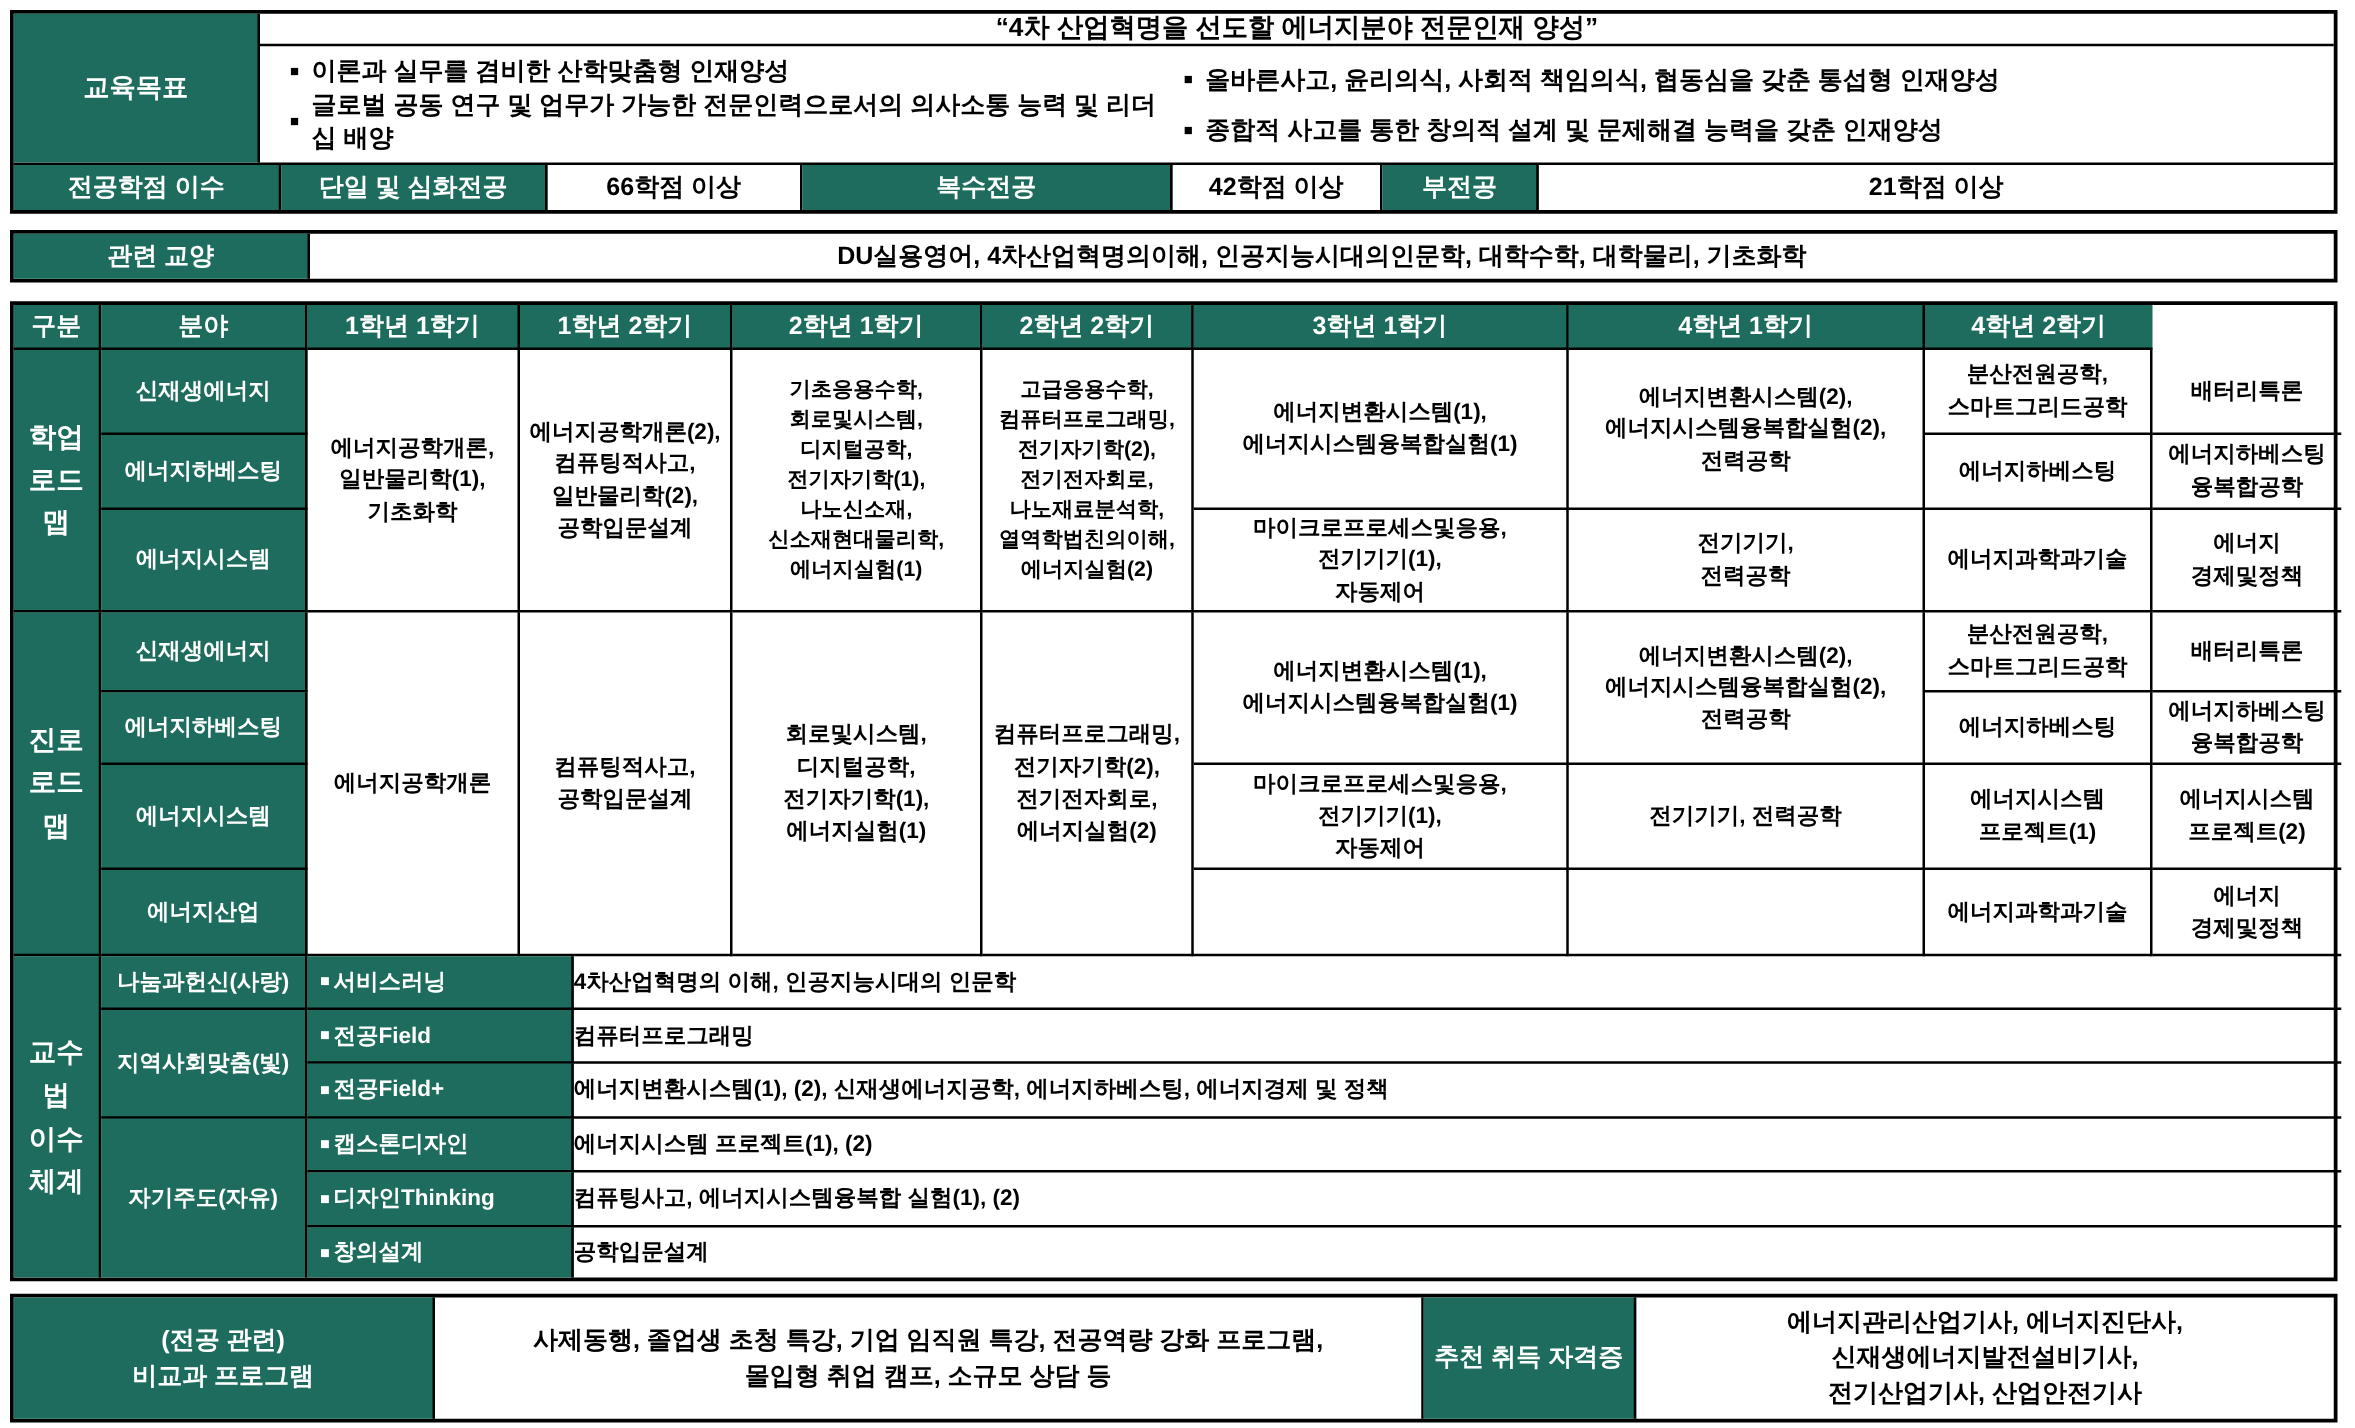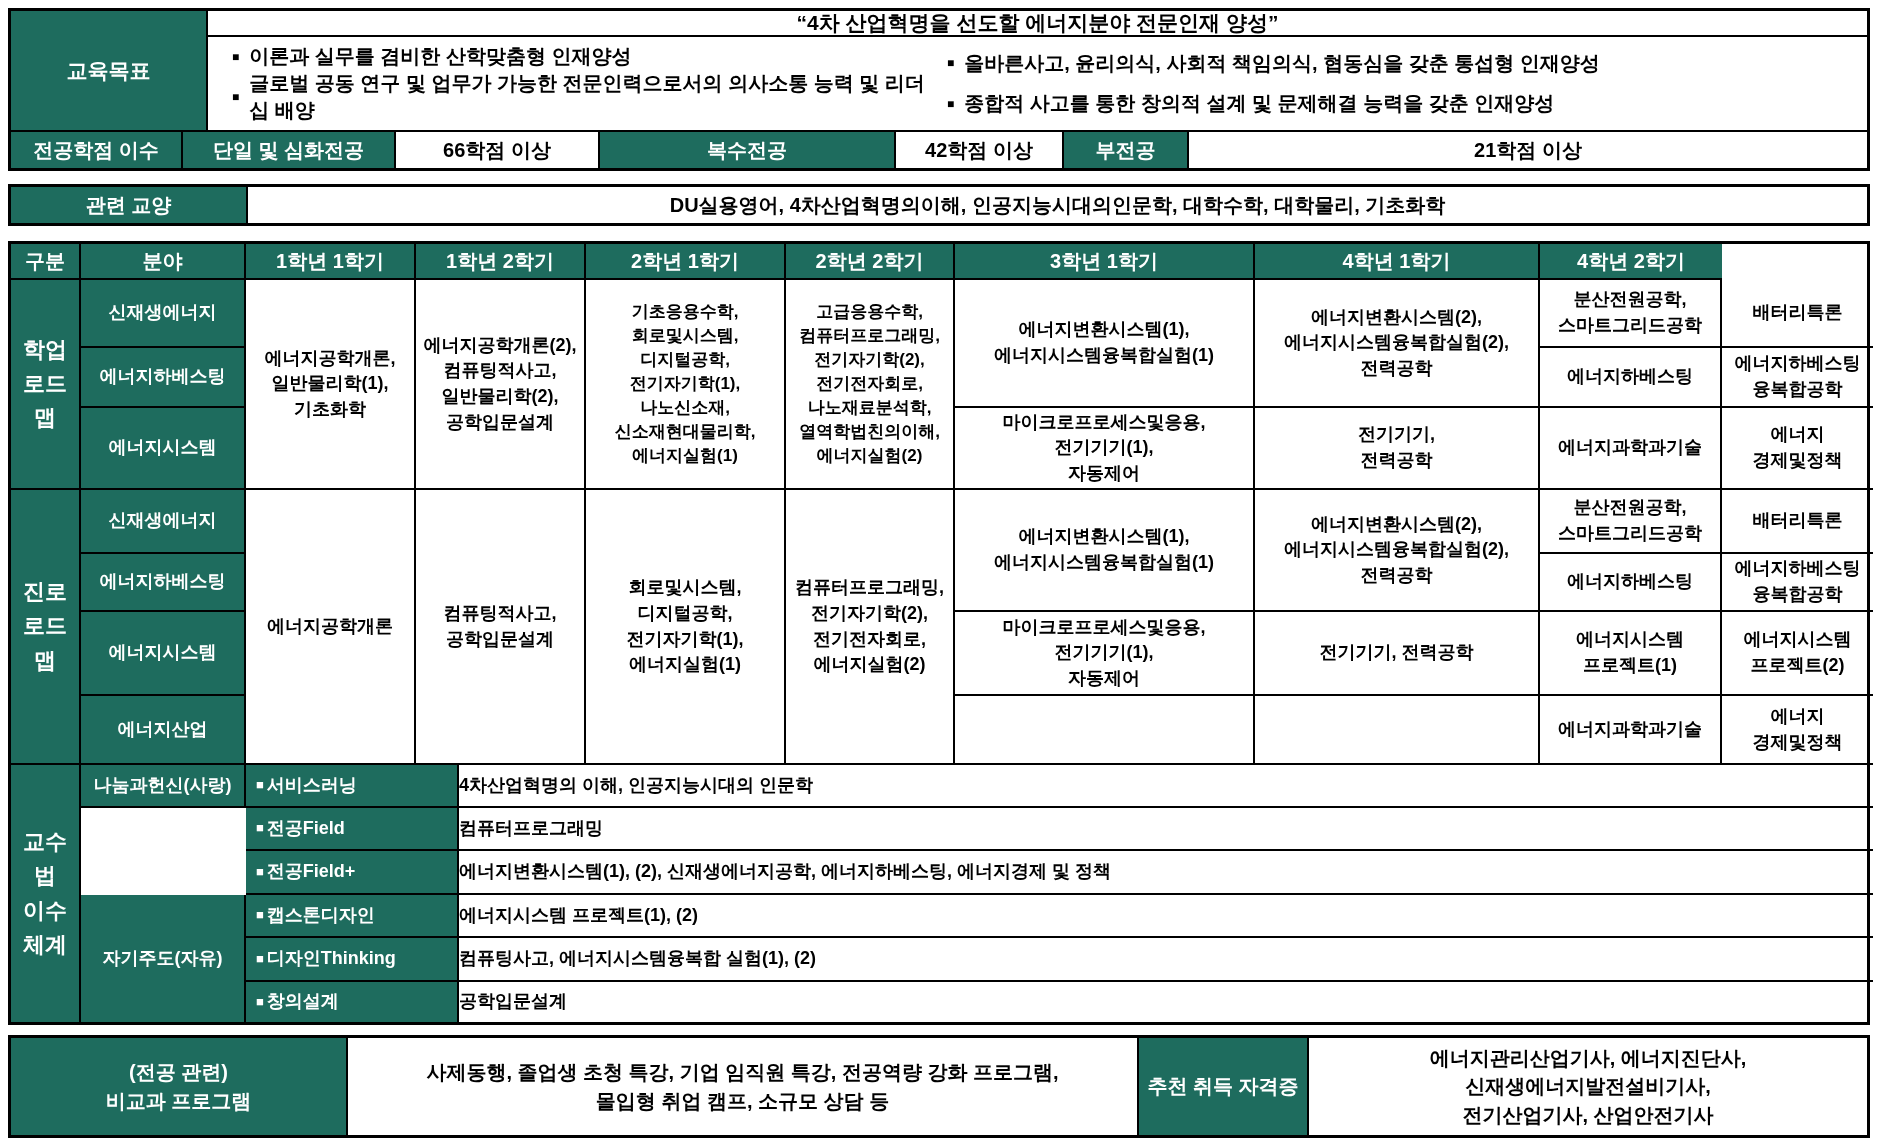--- a/index.html
+++ b/index.html
@@ -99,21 +99,21 @@
             </div>
             <div class="bullet-line">
               <span class="sq">■</span>
               <span>종합적 사고를 통한 창의적 설계 및 문제해결 능력을 갖춘 인재양성</span>
             </div>
           </div>
         </div>
       </div>
     </div>
     <div class="credits-row">
-      <div class="c gc" style="width:172px">전공학점 이수</div>
+      <div class="c gc" style="width:214px">전공학점 이수</div>
       <div class="c gc" style="width:213px">단일 및 심화전공</div>
       <div class="c" style="width:204px">66학점 이상</div>
       <div class="c gc" style="width:296px">복수전공</div>
       <div class="c" style="width:168px">42학점 이상</div>
       <div class="c gc" style="width:125px">부전공</div>
       <div class="c" style="flex:1">21학점 이상</div>
     </div>
   </div>
 
   <div class="gap13"></div>
@@ -234,20 +234,21 @@
       <div class="c lc" style="grid-area:4/10/5/11">에너지
 경제및정책</div>
     </div>
 
     <div class="grid-ped">
       <div class="c gc group-label lb" style="grid-area:1/1/7/2">교수
 법
 이수
 체계</div>
       <div class="c gc" style="grid-area:1/2/2/3">나눔과헌신(사랑)</div>
+      <div class="c gc" style="grid-area:2/2/4/3">지역사회맞춤(빛)</div>
       <div class="c gc lb" style="grid-area:4/2/7/3">자기주도(자유)</div>
 
       <div class="c gc leftal method" style="grid-area:1/3/2/4">
         <span class="sq">■</span>
         <span>서비스러닝</span>
       </div>
       <div class="c gc leftal method" style="grid-area:2/3/3/4">
         <span class="sq">■</span>
         <span>전공Field</span>
       </div>

